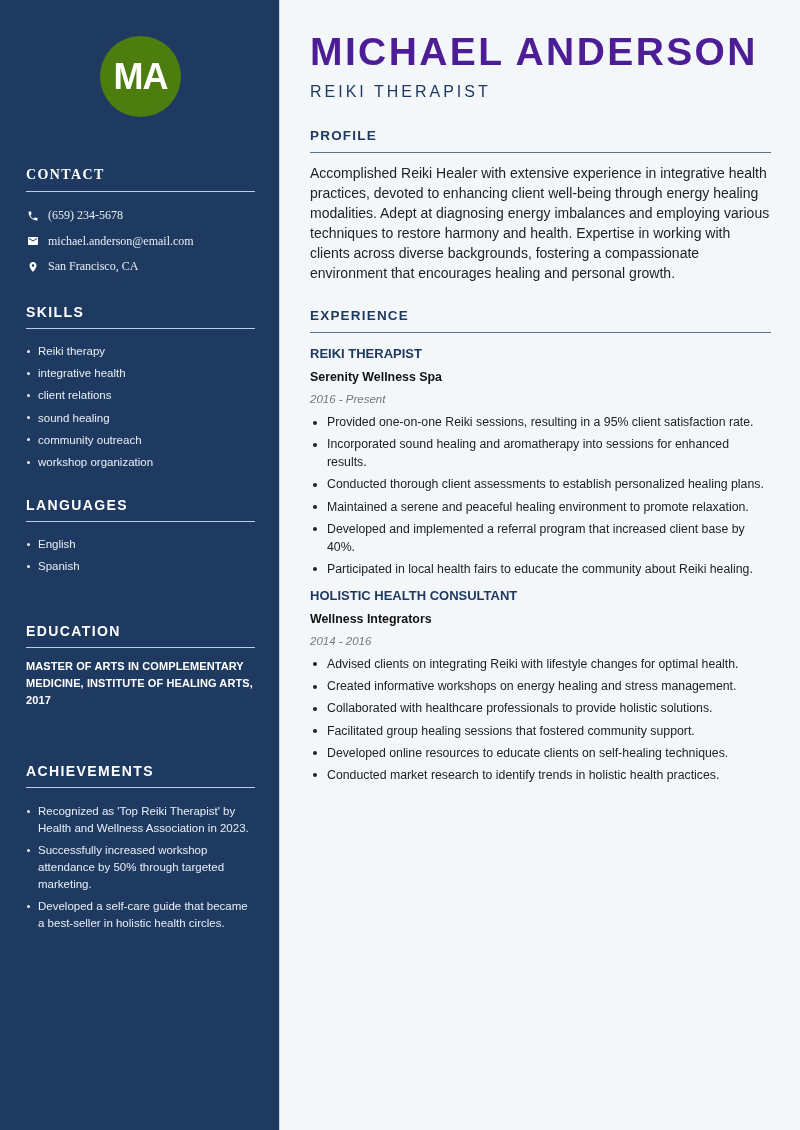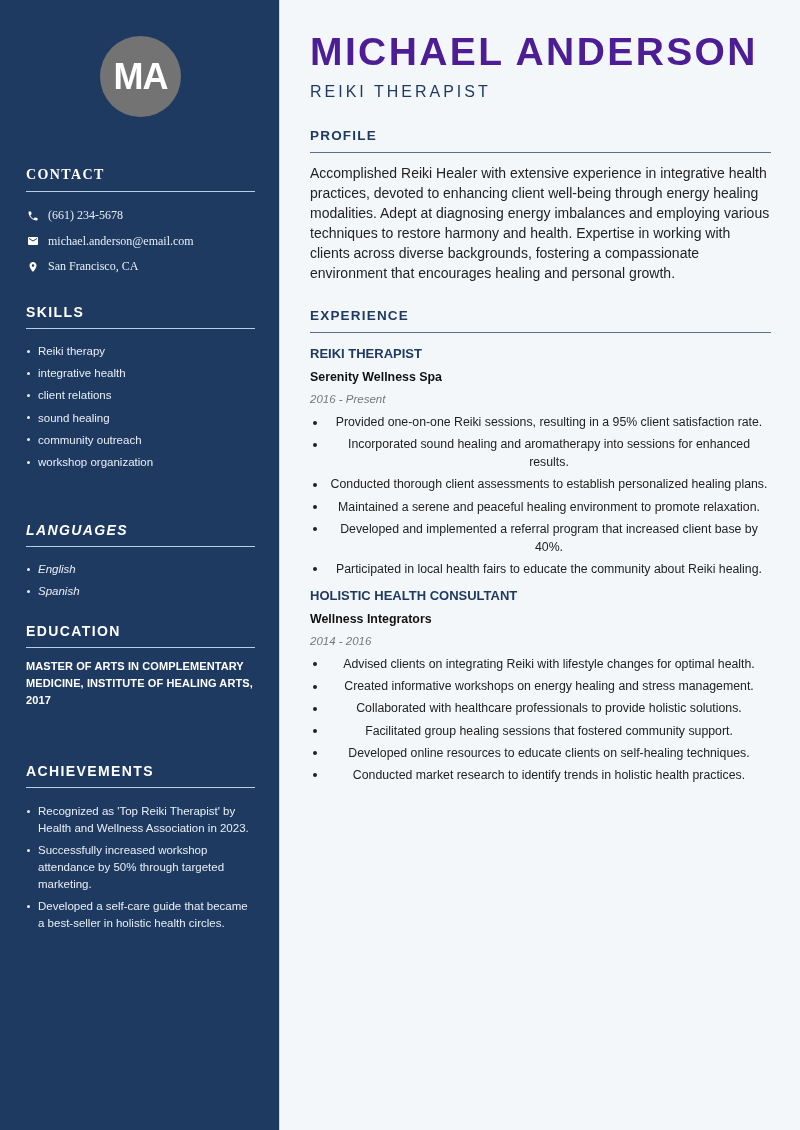--- a/index.html
+++ b/index.html
@@ -10,21 +10,21 @@
     position: relative;
   }
   .page { display: flex; width: 800px; height: 1130px; }
   .sidebar {
     width: 280px; height: 1130px; background: #1f3a60; color: #ffffff;
     padding: 0 26px 0 26px; position: relative;
     border-right: 1px solid #c9d7e8;
   }
   .avatar {
     position: absolute; left: 100px; top: 36px; width: 81px; height: 81px;
-    border-radius: 50%; background: #737373;
+    border-radius: 50%; background: #4d7c0f;
     display: flex; align-items: center; justify-content: center;
     color: #ffffff; font-weight: bold; font-size: 36px; letter-spacing: -1px;
   }
   .side-section { position: absolute; left: 26px; width: 229px; }
   .side-heading {
     font-size: 14px; font-weight: bold; letter-spacing: 1.4px; color: #ffffff;
     padding-bottom: 8px; border-bottom: 1.5px solid #b9cde6;
   }
   .contact-list { list-style: none; margin-top: 11px; }
   .contact-item {
@@ -63,21 +63,21 @@
     padding-bottom: 9px; border-bottom: 1.5px solid #5b6f88;
   }
   .profile-text {
     margin-top: 10px; font-size: 14px; line-height: 20px; color: #222222;
   }
   .job { margin-top: 13px; }
   .job + .job { margin-top: 10px; }
   .job-title { font-size: 13px; font-weight: bold; color: #1f3a60; line-height: 16px; }
   .job-company { font-size: 12.4px; font-weight: bold; color: #111111; margin-top: 7px; line-height: 16px; }
   .job-dates { font-size: 11.5px; font-style: italic; color: #777777; margin-top: 6px; line-height: 16px; }
-  .job-bullets { list-style: none; margin-top: 6px; text-align: center; }
+  .job-bullets { list-style: none; margin-top: 6px; }
   .job-bullets li {
     position: relative; padding-left: 17px; font-size: 12.3px; color: #222222;
     line-height: 18px; margin-bottom: 4.2px;
   }
   .job-bullets li::before {
     content: ""; position: absolute; left: 3px; top: 7.5px; width: 4px; height: 4px;
     background: #222222; border-radius: 50%;
   }
 </style>
 </head>
@@ -90,21 +90,21 @@
 
     <section class="side-section" style="top:167px;font-family:Liberation Serif, serif;">
       <h2 class="side-heading">CONTACT</h2>
       <ul class="contact-list">
         <li class="contact-item">
           <span class="contact-icon">
             <svg viewBox="0 0 24 24">
                 <path d="M6.6 10.8c1.4 2.8 3.8 5.1 6.6 6.6l2.2-2.2c.3-.3.7-.4 1-.2 1.1.4 2.3.6 3.6.6.6 0 1 .4 1 1V20c0 .6-.4 1-1 1C10.6 21 3 13.4 3 4c0-.6.4-1 1-1h3.5c.6 0 1 .4 1 1 0 1.3.2 2.5.6 3.6.1.3 0 .7-.2 1L6.6 10.8z"></path>
               </svg>
           </span>
-          <span>(661) 234-5678</span>
+          <span>(659) 234-5678</span>
         </li>
         <li class="contact-item">
           <span class="contact-icon">
             <svg viewBox="0 0 24 24">
                 <path d="M20 4H4c-1.1 0-2 .9-2 2v12c0 1.1.9 2 2 2h16c1.1 0 2-.9 2-2V6c0-1.1-.9-2-2-2zm0 4l-8 5-8-5V6l8 5 8-5v2z"></path>
               </svg>
           </span>
           <span>michael.anderson@email.com</span>
         </li>
         <li class="contact-item">
@@ -123,21 +123,21 @@
       <ul class="bullet-list">
         <li>Reiki therapy</li>
         <li>integrative health</li>
         <li>client relations</li>
         <li>sound healing</li>
         <li>community outreach</li>
         <li>workshop organization</li>
       </ul>
     </section>
 
-    <section class="side-section" style="top:522px;font-style:italic;">
+    <section class="side-section" style="top:497px;">
       <h2 class="side-heading">LANGUAGES</h2>
       <ul class="bullet-list">
         <li>English</li>
         <li>Spanish</li>
       </ul>
     </section>
 
     <section class="side-section" style="top:623px;">
       <h2 class="side-heading">EDUCATION</h2>
       <p class="edu-text">MASTER OF ARTS IN COMPLEMENTARY MEDICINE, INSTITUTE OF HEALING ARTS, 2017</p>

